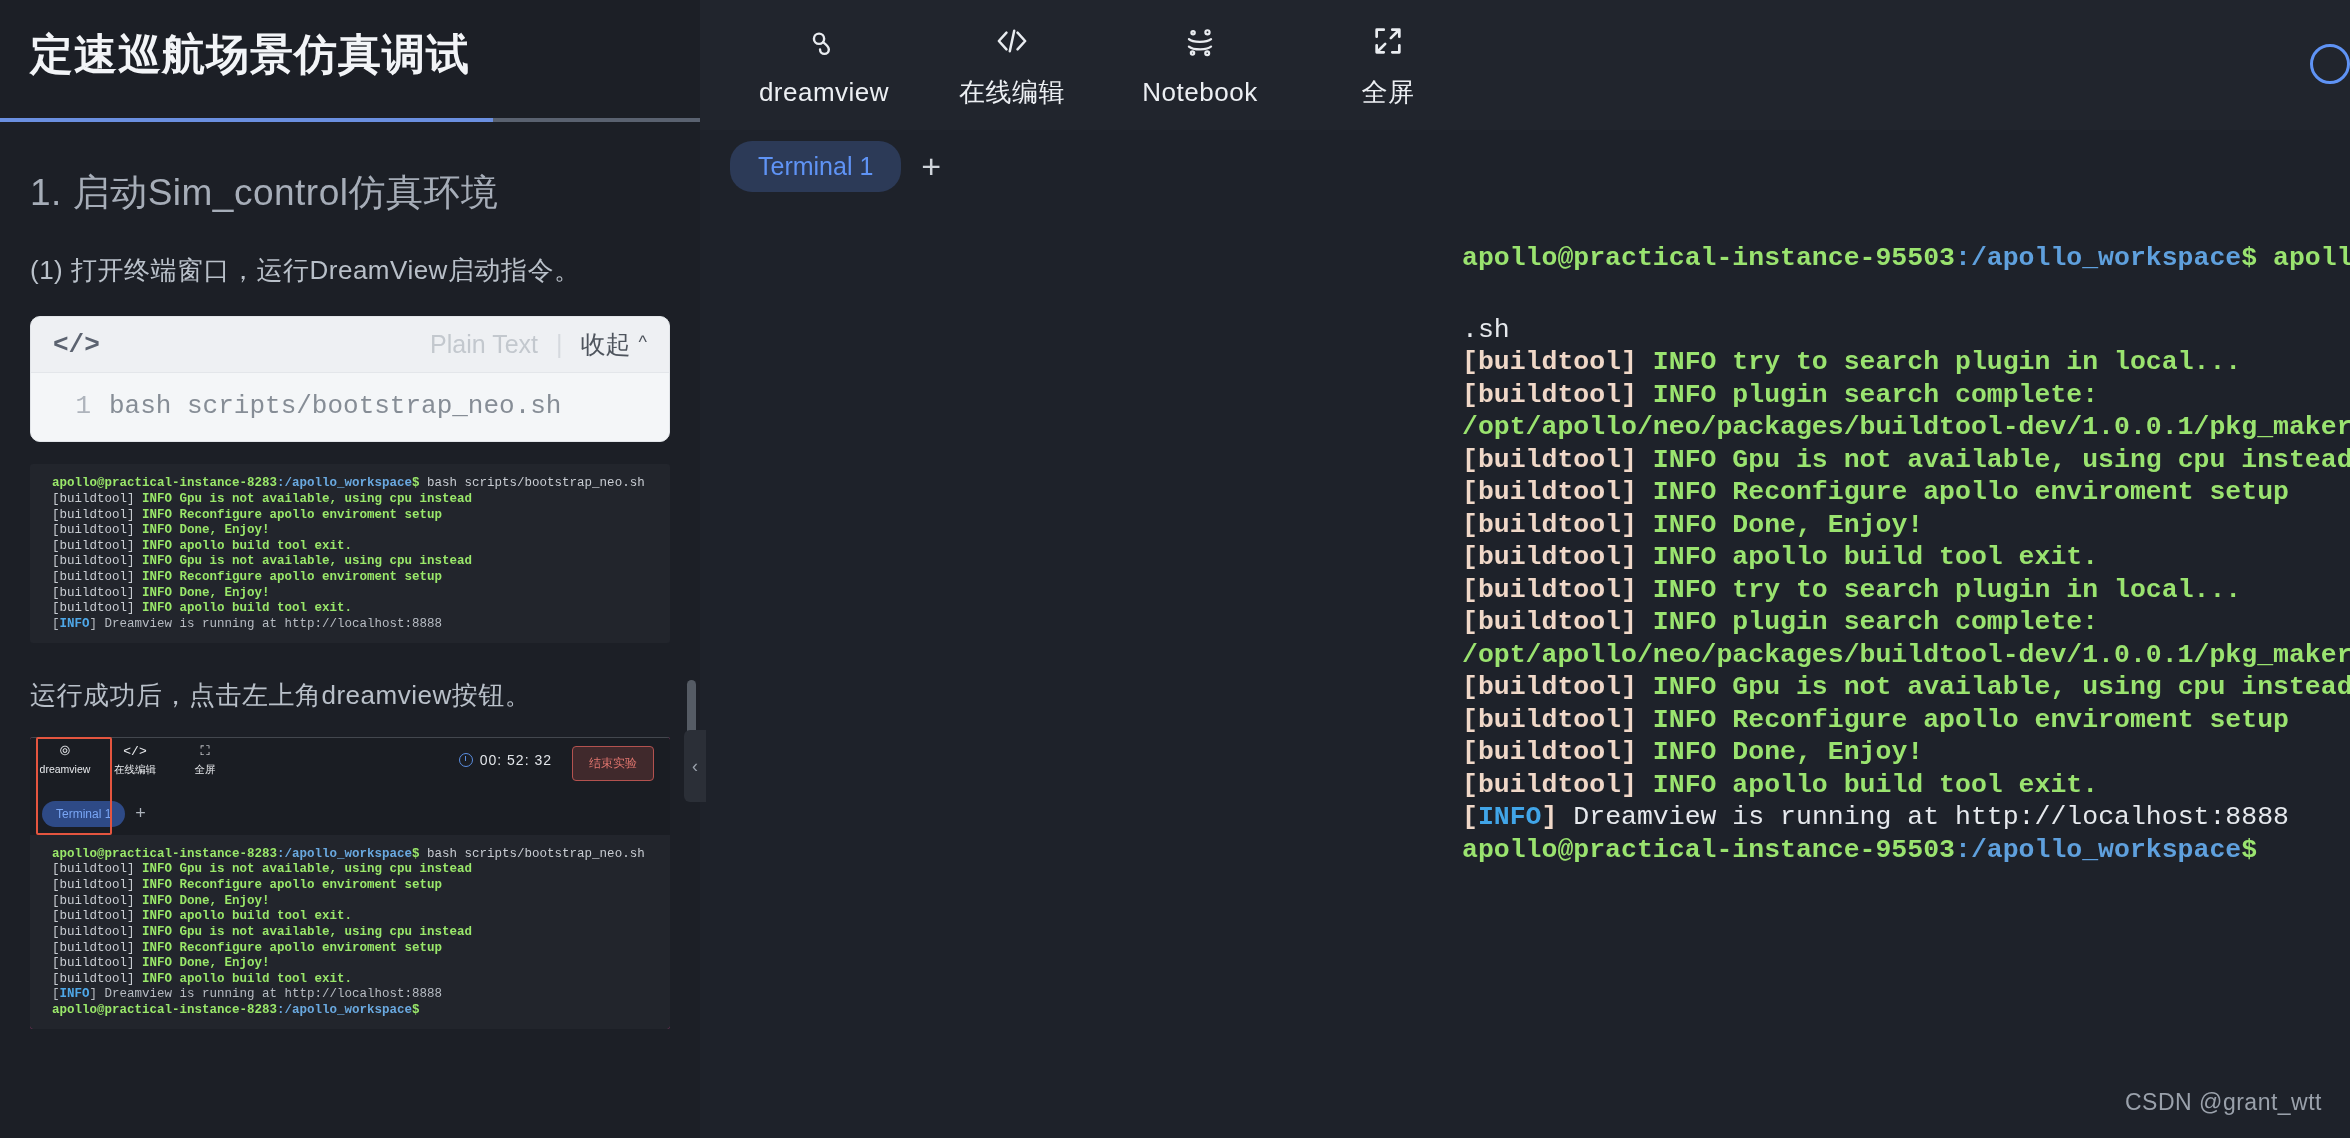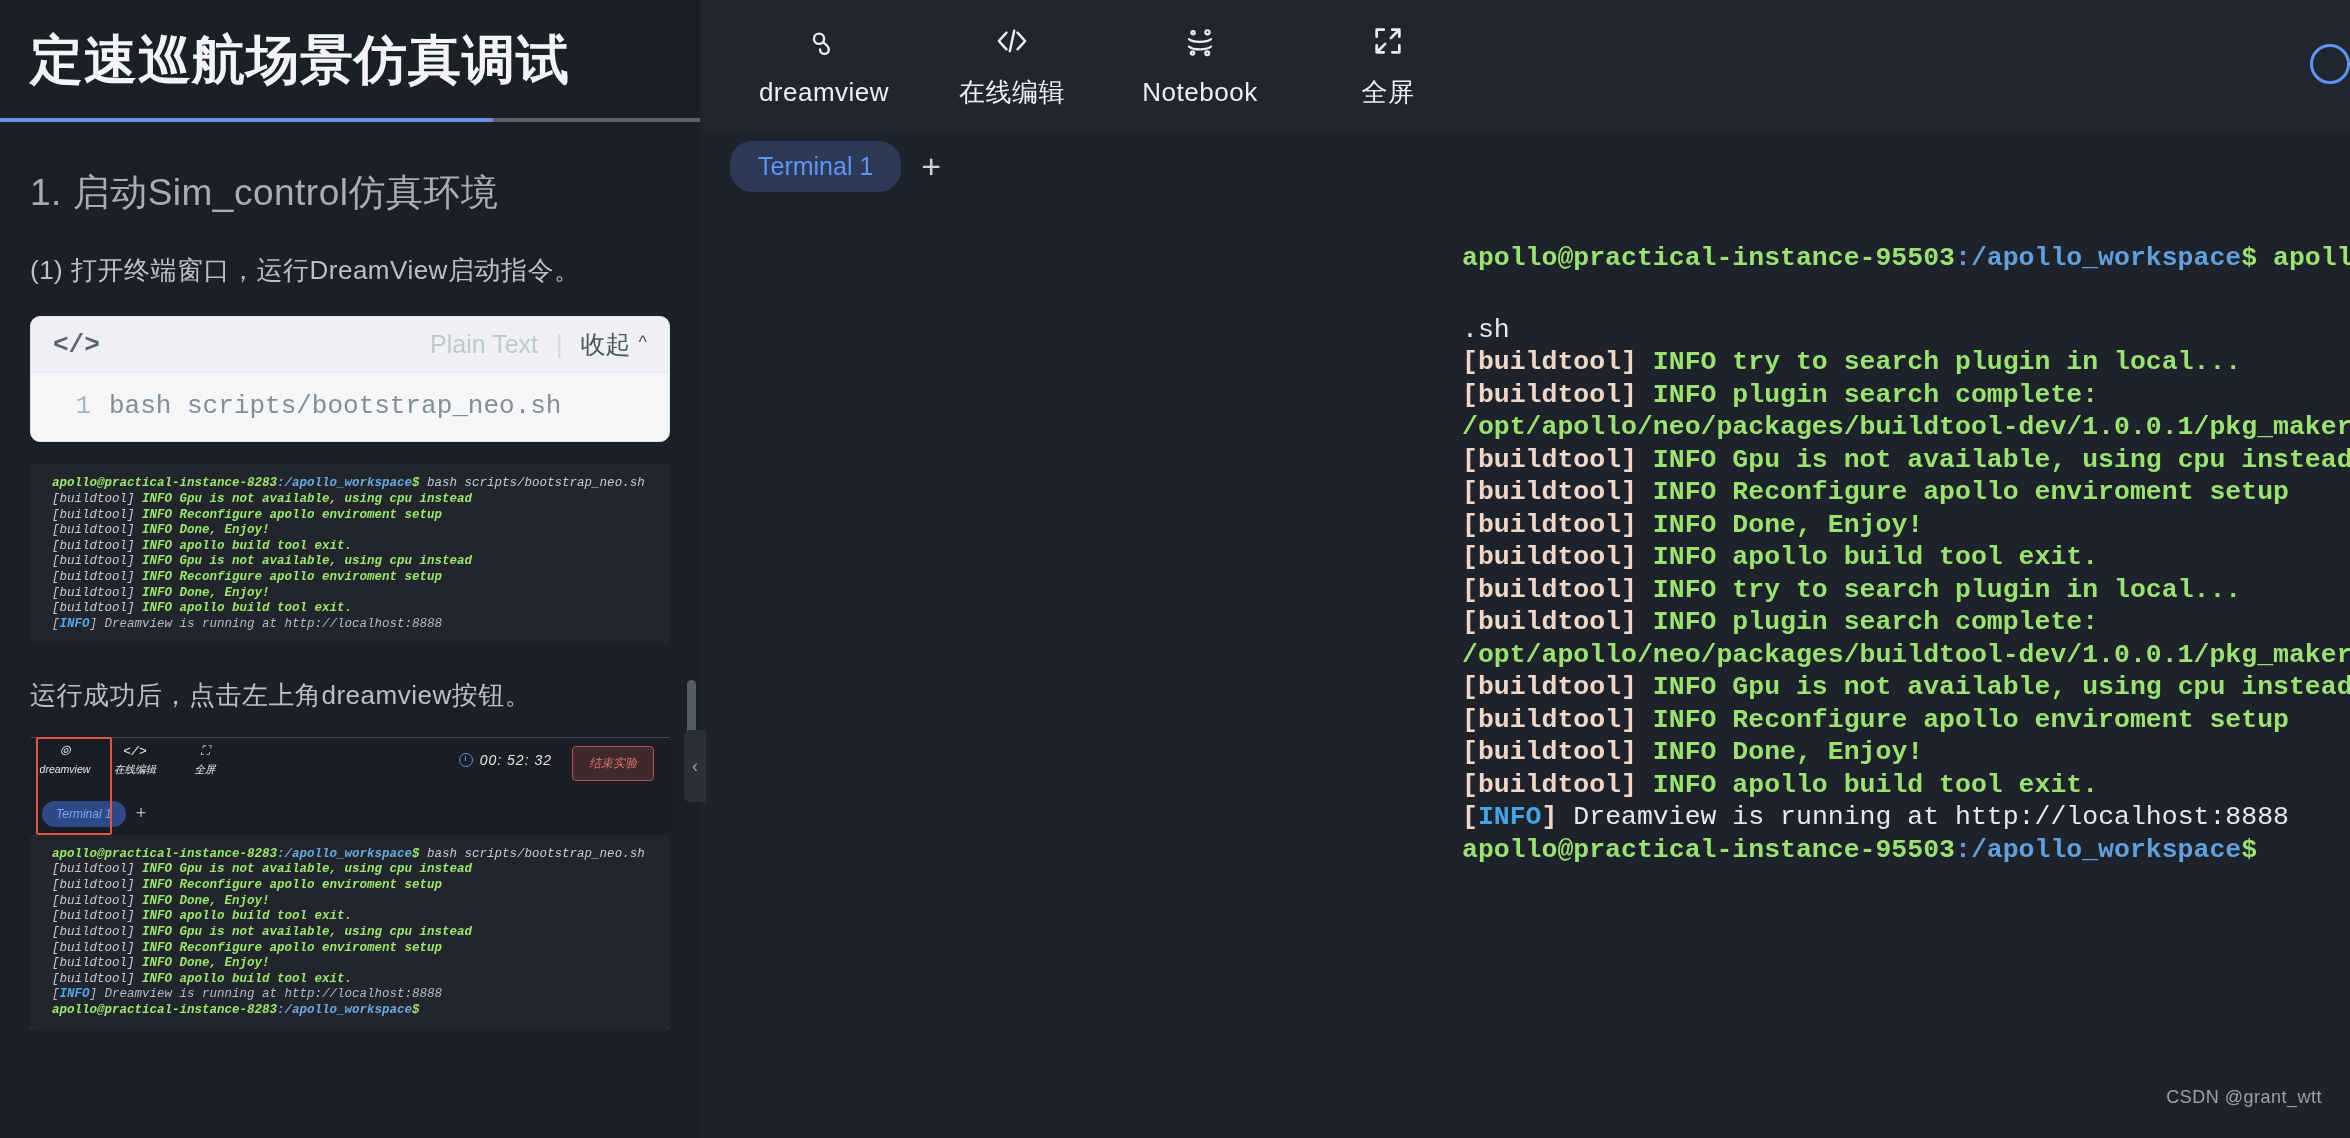--- a/index.html
+++ b/index.html
@@ -14,21 +14,21 @@
   
   .sidebar {
     width: 700px; height: 1138px;
     background: #1c1f26;
     position: relative;
     flex: 0 0 700px;
     overflow: hidden;
   }
   .sb-title-wrap { padding: 30px 30px 0 30px; height: 118px; }
   .sb-title {
-    color: #f2f4f7; font-size: 53px; font-weight: 700; letter-spacing: 1px;
+    color: #f2f4f7; font-size: 43px; font-weight: 700; letter-spacing: 1px;
     line-height: 1.15; white-space: nowrap;
   }
   .sb-divider { position: relative; height: 4px; width: 700px; background: #5a6270; }
   .sb-divider-fill { position: absolute; left: 0; top: 0; height: 4px; width: 493px; background: #6a8fe0; }
 
   .sb-body { padding: 0 30px; }
   .sb-h2 { color: #a6adb8; font-size: 35px; font-weight: 700; margin-top: 40px; letter-spacing: .5px;}
   .sb-h3 { color: #a6adb8; font-size: 37px; font-weight: 400; margin-top: 46px; letter-spacing: .5px;}
   .sb-p  { color: #b9c0c9; font-size: 26px; line-height: 1.55; margin-top: 32px; letter-spacing: .5px;}
 
@@ -49,21 +49,21 @@
   .cb-collapse { color: #4e545d; font-size: 25px; display: flex; align-items: center; gap: 8px; }
   .cb-chev { font-size: 18px; display: inline-block; transform: translateY(-2px); }
   .cb-body { background: #f4f6f8; padding: 18px 0 20px 0; }
   .cb-line { display: flex; font-family: "Liberation Mono", monospace; font-size: 26px; }
   .cb-no { width: 78px; text-align: right; color: #aeb4bc; padding-right: 18px; }
   .cb-code { color: #868d96; }
 
   
   .shot {
     margin-top: 22px; width: 640px; background: #ec4899;
-    border-radius: 3px; overflow: hidden; font-style: italic;
+    border-radius: 3px; overflow: hidden;
   }
   .shot-term { padding: 12px 0 10px 0; background: #22252c; }
   .shot-line {
     font-family: "Liberation Mono", monospace;
     font-size: 12.5px; line-height: 1.25; white-space: pre;
     padding-left: 22px; color: #9fe88d; font-weight: 700;
   }
   .gb { color: #9ae86a; font-weight: 700; }
   .bl { color: #6aa9e0; }
   .wh { color: #c9cdd3; font-weight: 400; }
@@ -136,22 +136,22 @@
     flex: 1; background: #1e222a; padding: 40px 0 0 0; position: relative; overflow: hidden;
   }
   .tl { font-family: "Liberation Mono", monospace; font-size: 26.5px; line-height: 32.5px; white-space: pre; color: #97e07a; font-weight: 700; }
   .t-g  { color: #9ae36f; font-weight: 700; }
   .t-bl { color: #5fa0dd; font-weight: 700; }
   .t-wh { color: #e6e9ed; font-weight: 400; }
   .t-br { color: #f0d8c8; font-weight: 700; }
   .t-cy { color: #41a5e8; font-weight: 700; }
 
   .watermark {
-    position: absolute; right: 28px; bottom: 30px;
-    color: #9aa1ab; font-size: 18px; letter-spacing: .5px; margin-top: 24px;
+    position: absolute; right: 28px; bottom: 22px;
+    color: #9aa1ab; font-size: 23px; letter-spacing: .5px; margin-top: 24px;
   }
   .topright-ico {
     position: absolute; right: 0px; top: 44px;
     width: 40px; height: 40px; border-radius: 50%;
     border: 3px solid #5f93f5;
   }
 </style>
 </head>
 <body>
 

